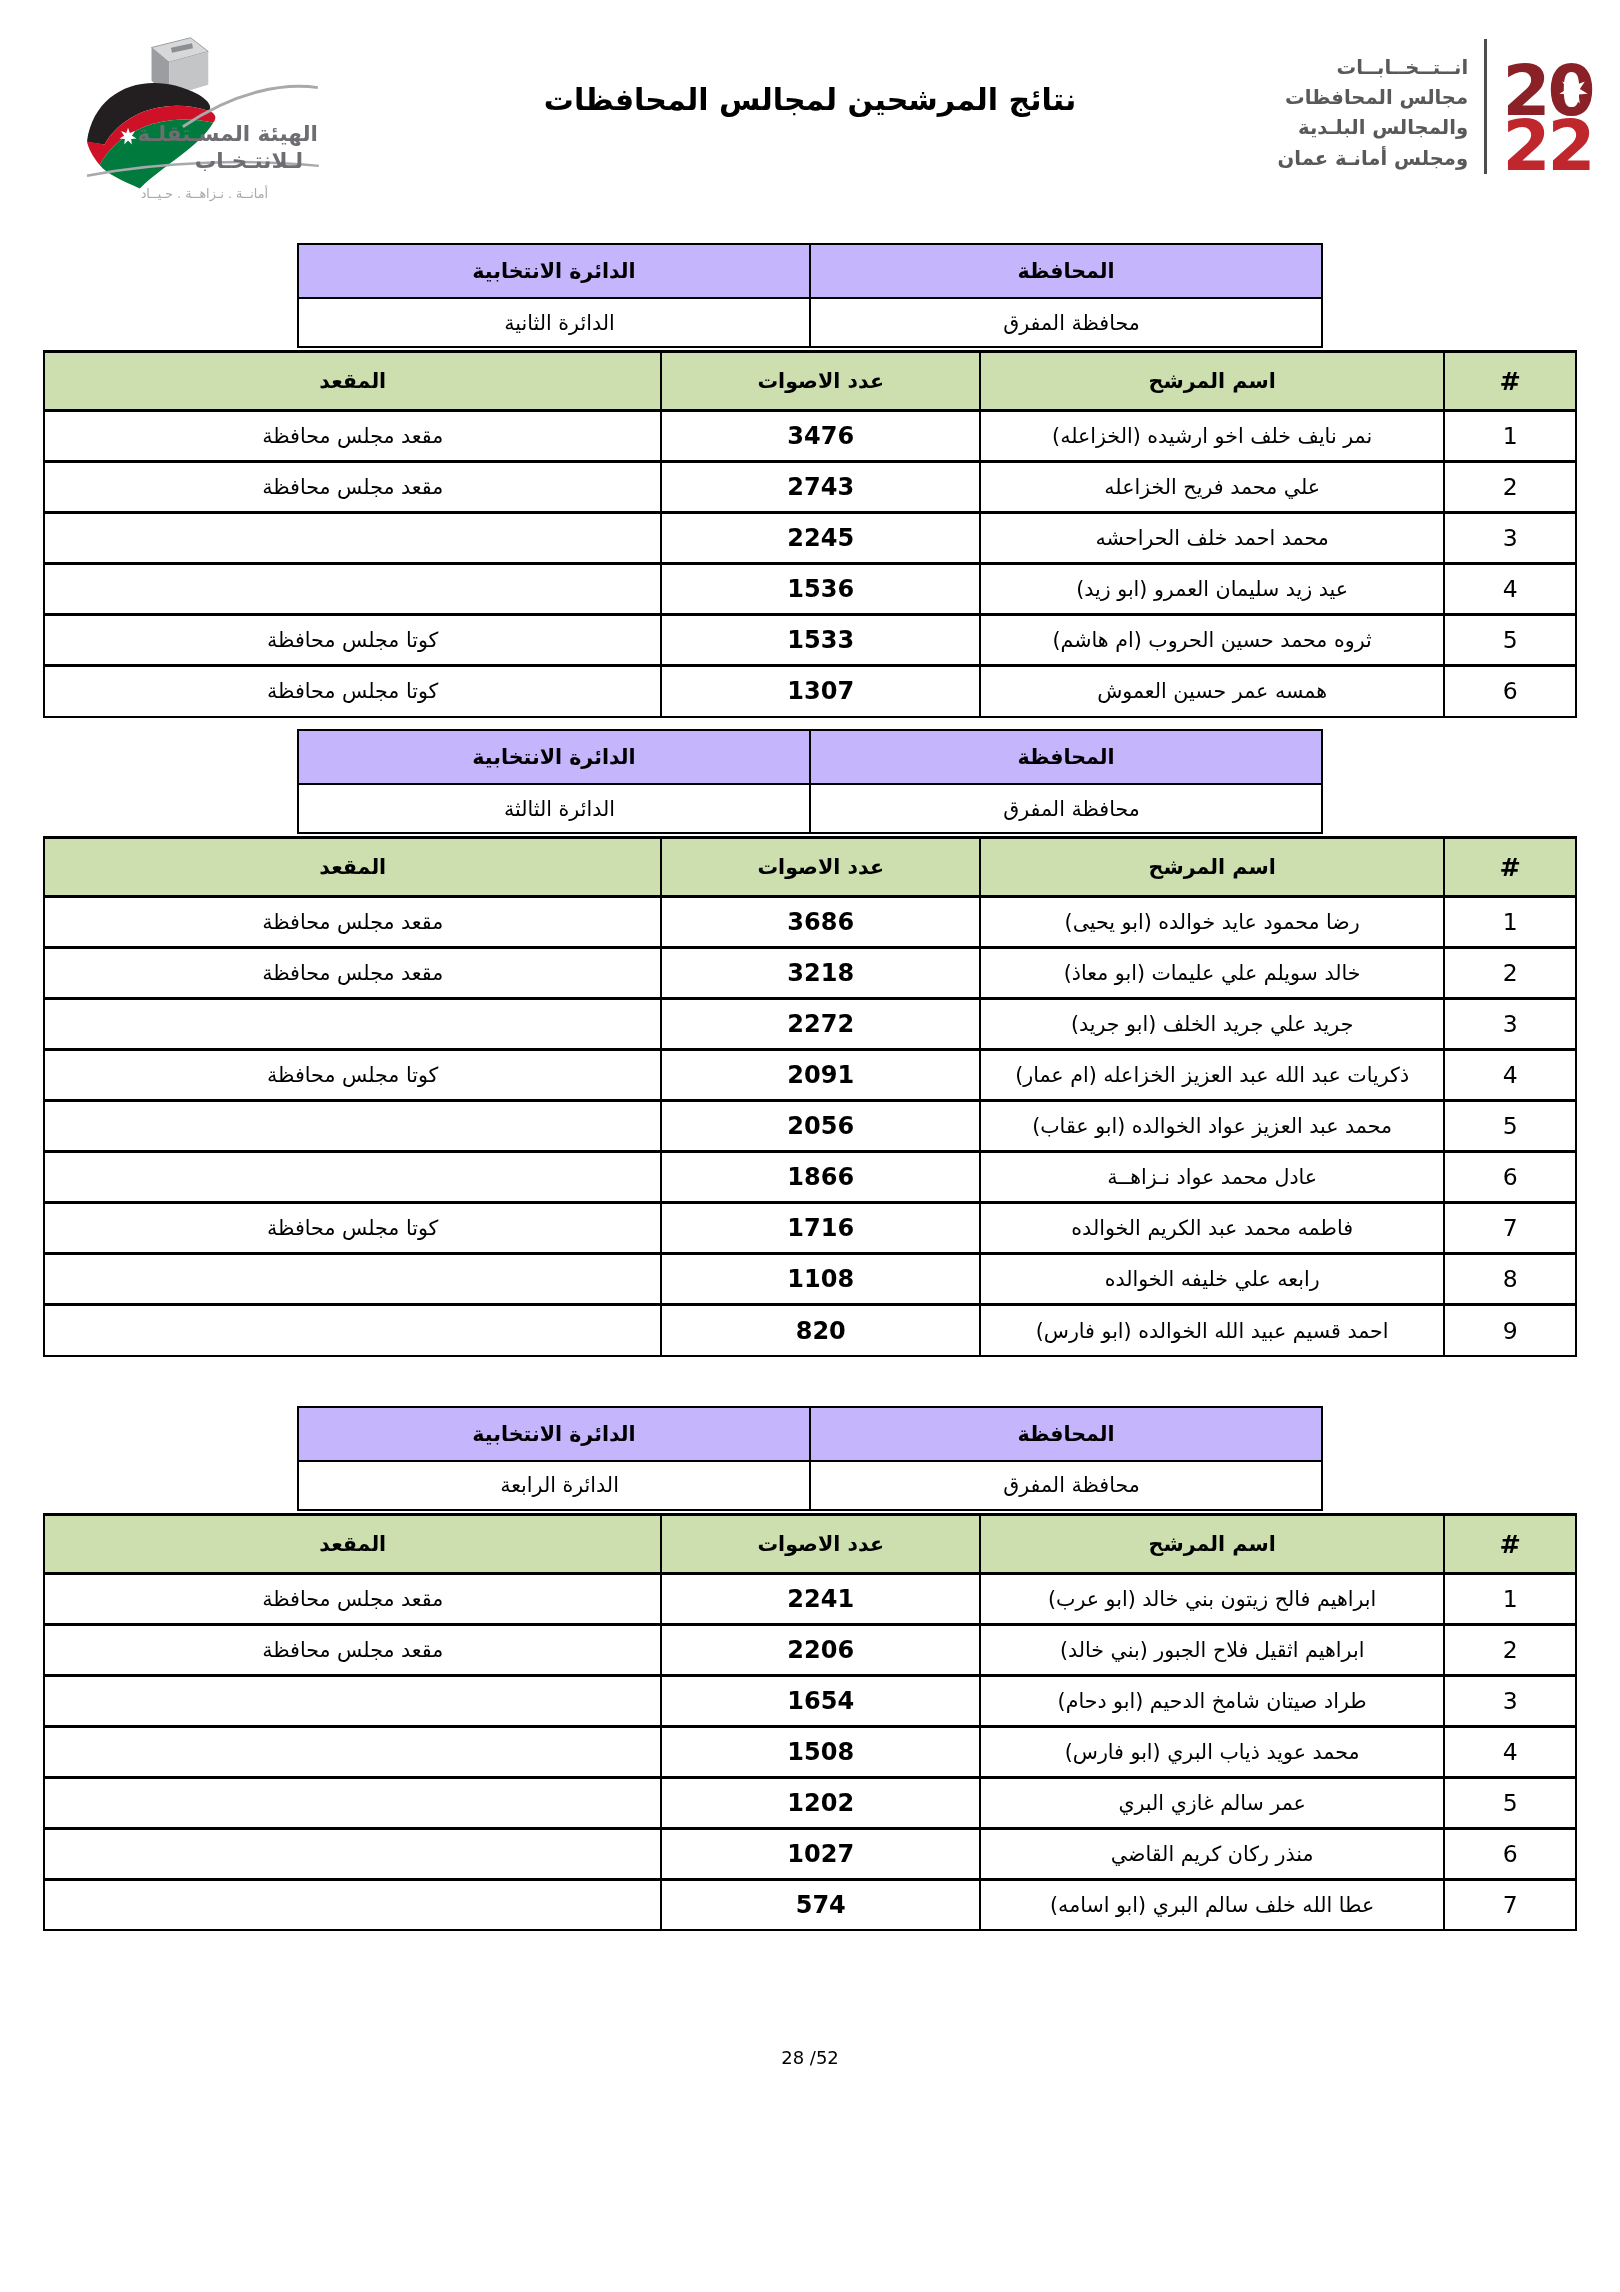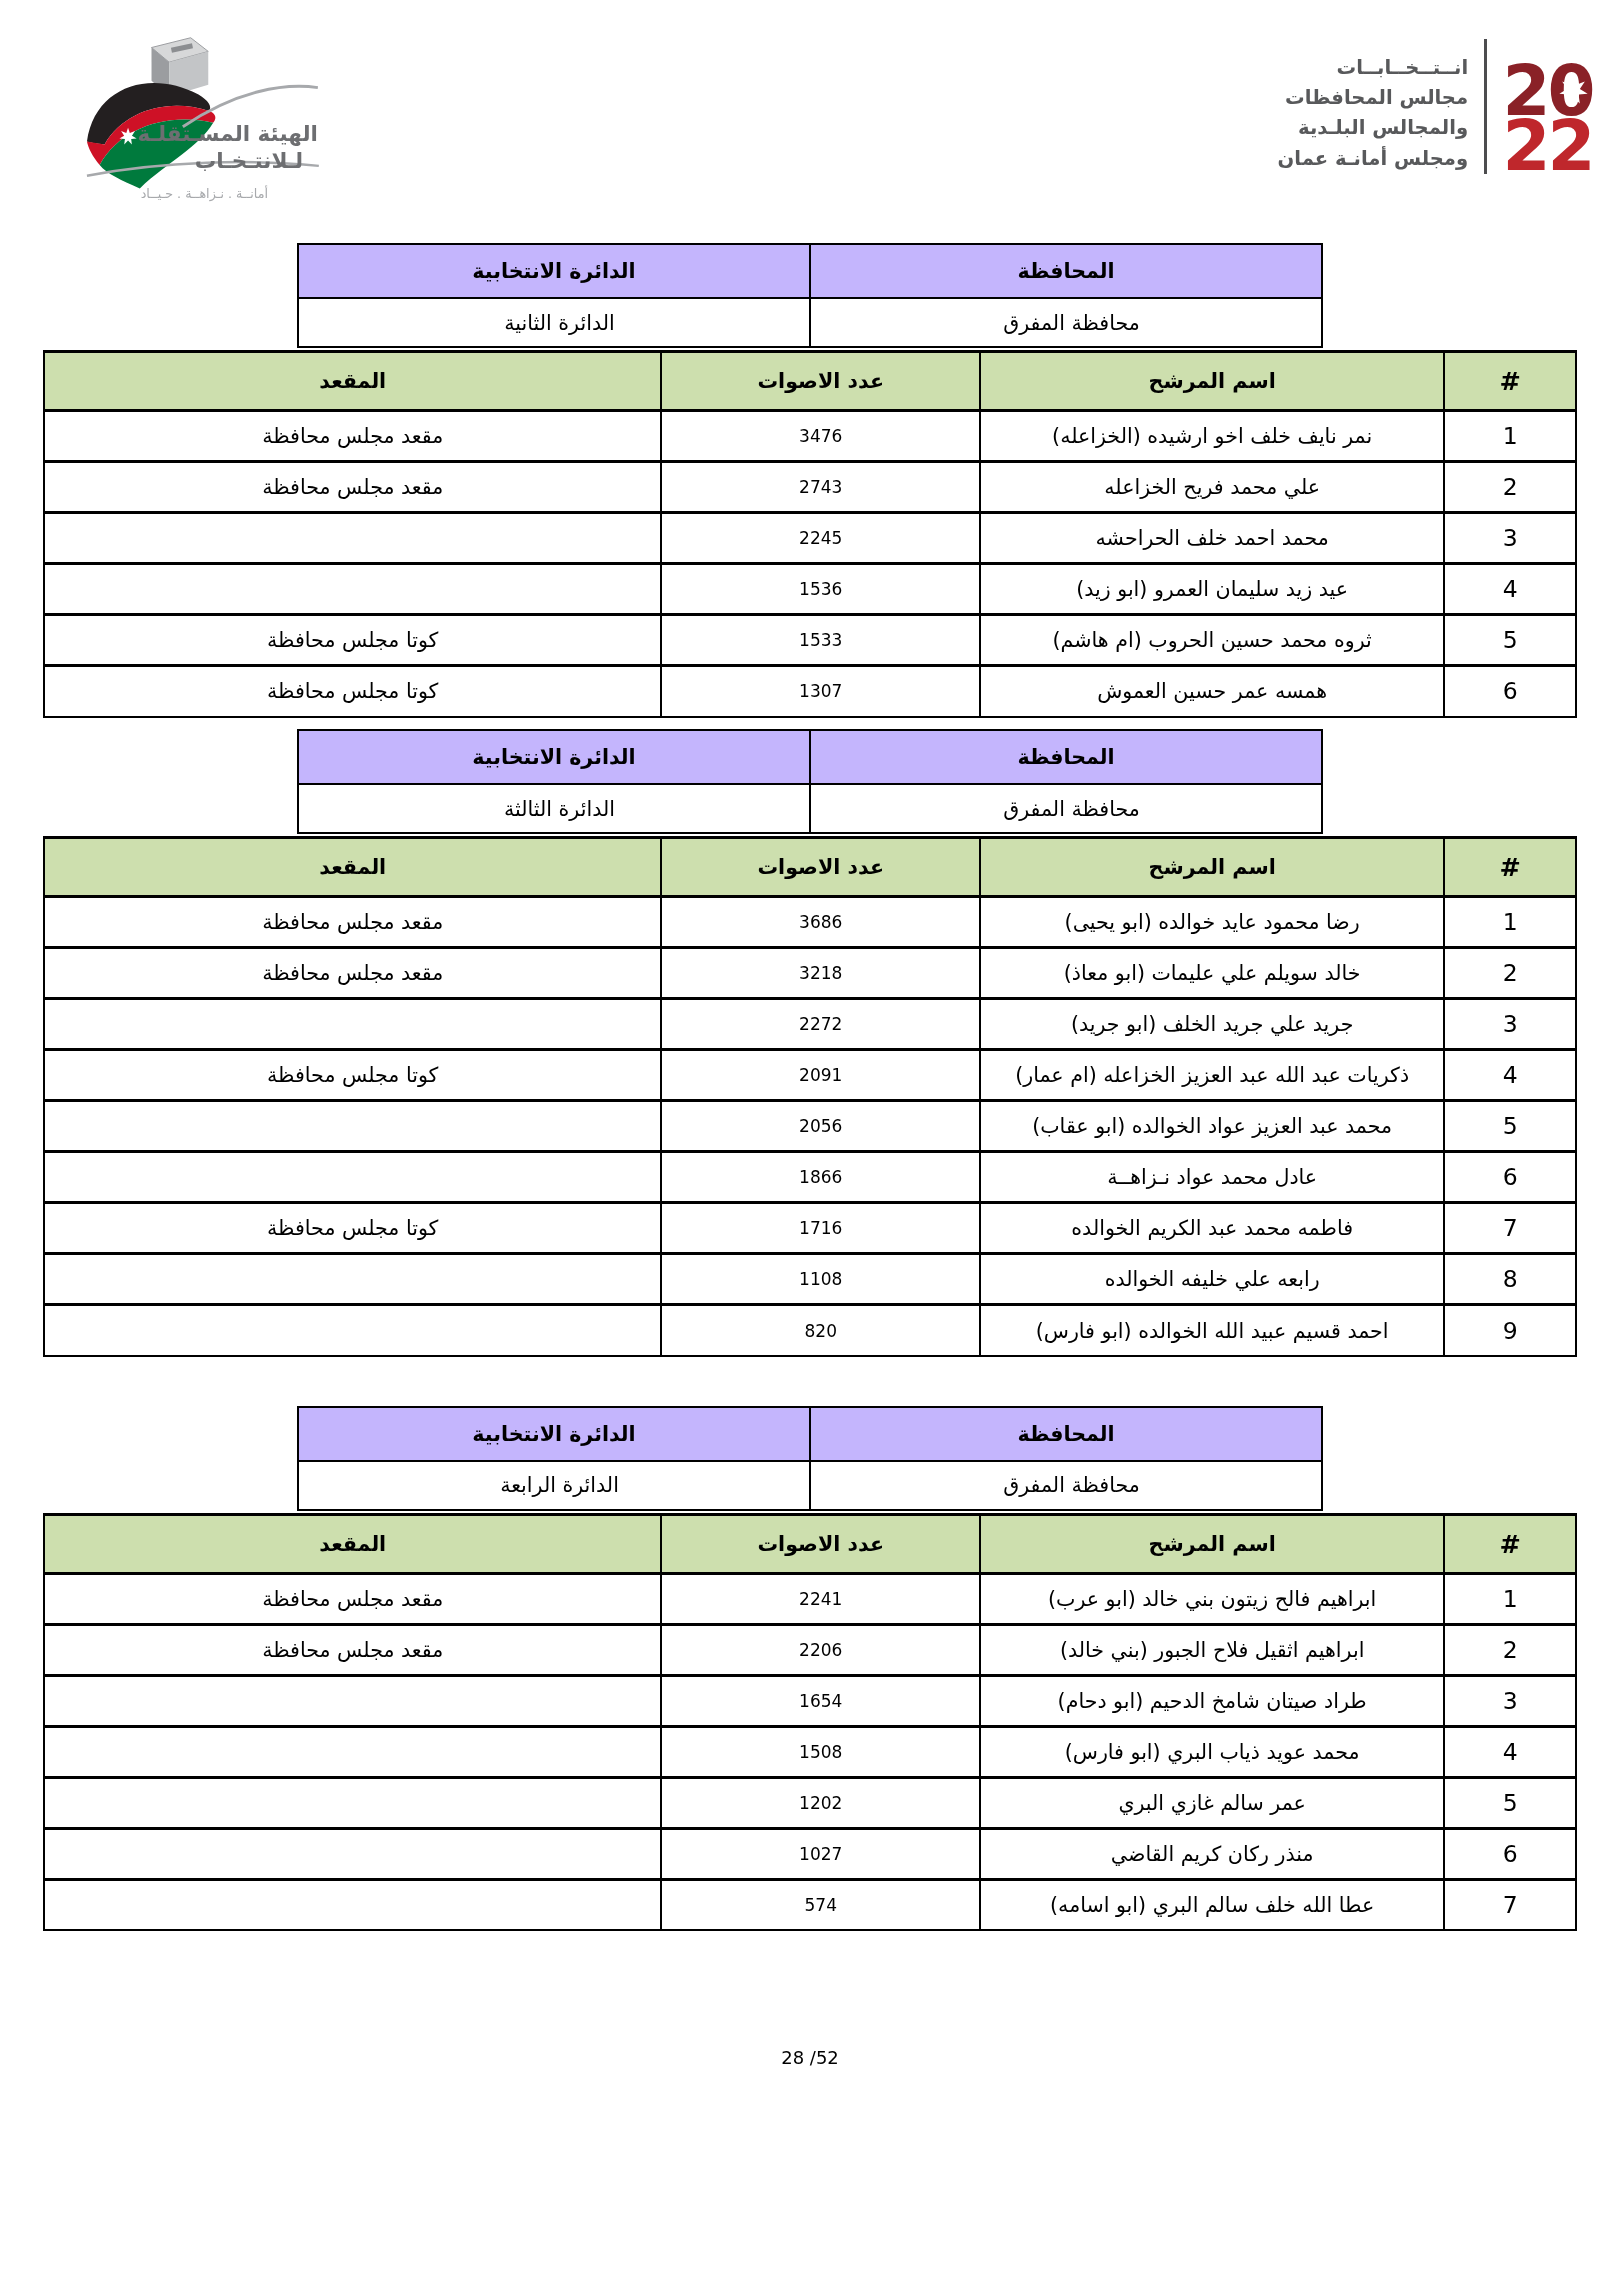--- a/index.html
+++ b/index.html
@@ -36,21 +36,21 @@
   .sub-table td { border:2px solid #000; font-size:20.6px; }
   .sub-table tr.green-row td { background:#c4b5fd; font-weight:bold; height:54px;
                                border-bottom:2.9px solid #000; }
   .sub-table tr.value-row td { height:49px;padding-left:11px; }
 
   .main-table { width:1534px; margin:2px auto 0 auto; border:2.9px solid #000; }
   .main-table td { border:2px solid #000; border-top:3.9px solid #000; font-size:20.6px; }
   .main-table tr.head-row td { background:#cddfae; font-weight:bold; height:59px;margin-left:16px; }
   .main-table tr.data-row td { height:51px; }
   .main-table td.rank-cell { font-size:23.5px; }
-  .main-table td.votes-cell { font-size:17px; direction:ltr; }
+  .main-table td.votes-cell { font-size:24px; direction:ltr;font-weight:bold; }
   .main-table tr.head-row td.rank-cell { font-size:25.5px; }
   .c-rank  { width:8.6%; }
   .c-name  { width:30.3%; }
   .c-votes { width:20.8%; }
   .c-seat  { width:40.3%; }
 
   
   .footer { margin-top:116px; text-align:center; font-size:18px; }
 </style>
 </head>
@@ -75,20 +75,21 @@
     </g>
 
     <path d="M160,103 C215,66 264,58 298,63" fill="none" stroke="#a7a9ac" stroke-width="3"></path>
     <path d="M62,153 C140,138 232,136 299,143" fill="none" stroke="#a7a9ac" stroke-width="2.5"></path>
 
     <text x="298" y="118" text-anchor="end" font-size="22" font-weight="bold" fill="#6d6e71">الهيئة المسـتقلـة</text>
     <text x="283" y="145" text-anchor="end" font-size="22" font-weight="bold" fill="#6d6e71">لـلانتـخـاب</text>
     <text x="182" y="176" text-anchor="middle" font-size="13" fill="#a7a9ac">أمانــة . نـزاهــة . حـيــاد</text>
   </svg>
 
+  <h1 class="page-title">نتائج المرشحين لمجالس المحافظات</h1>
 
   <div class="logo-2022">
     <div class="l2022-text">
       <div>انــتــخــابــات</div>
       <div>مجالس المحافظات</div>
       <div>والمجالس البلـدية</div>
       <div>ومجلس أمانـة عمان</div>
     </div>
     <div class="l2022-divider"></div>
     <div class="year-block">

